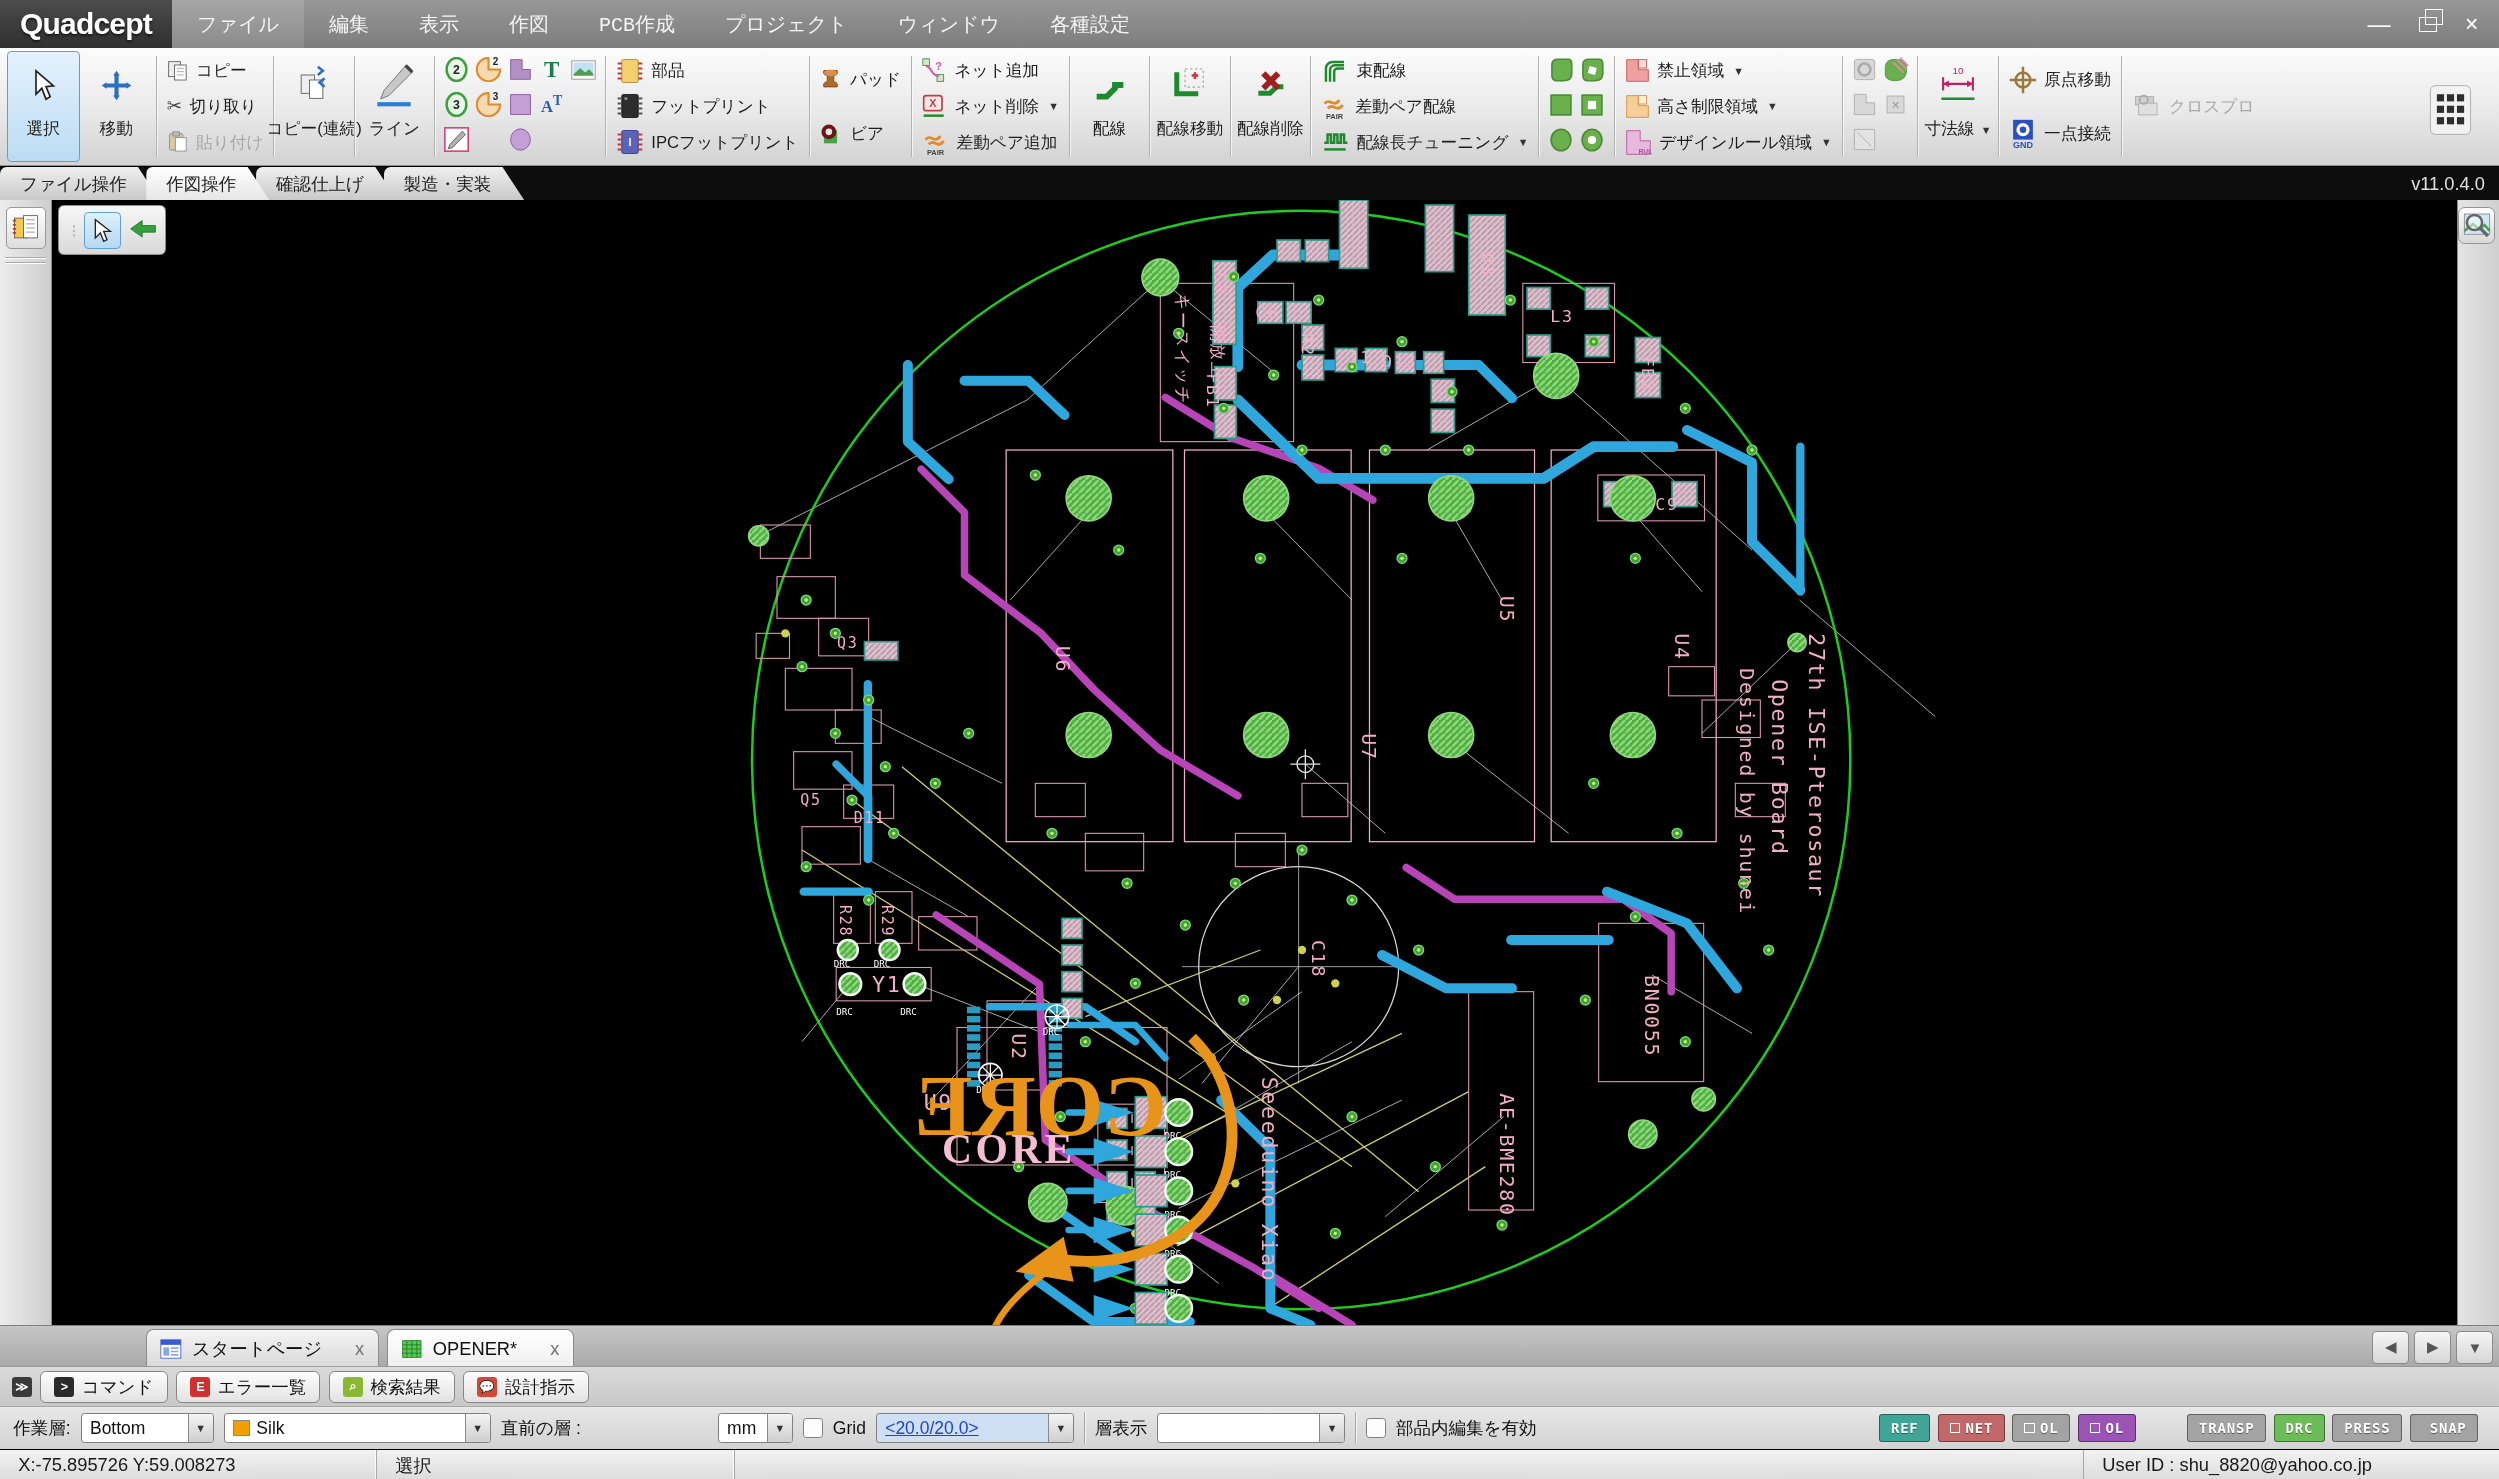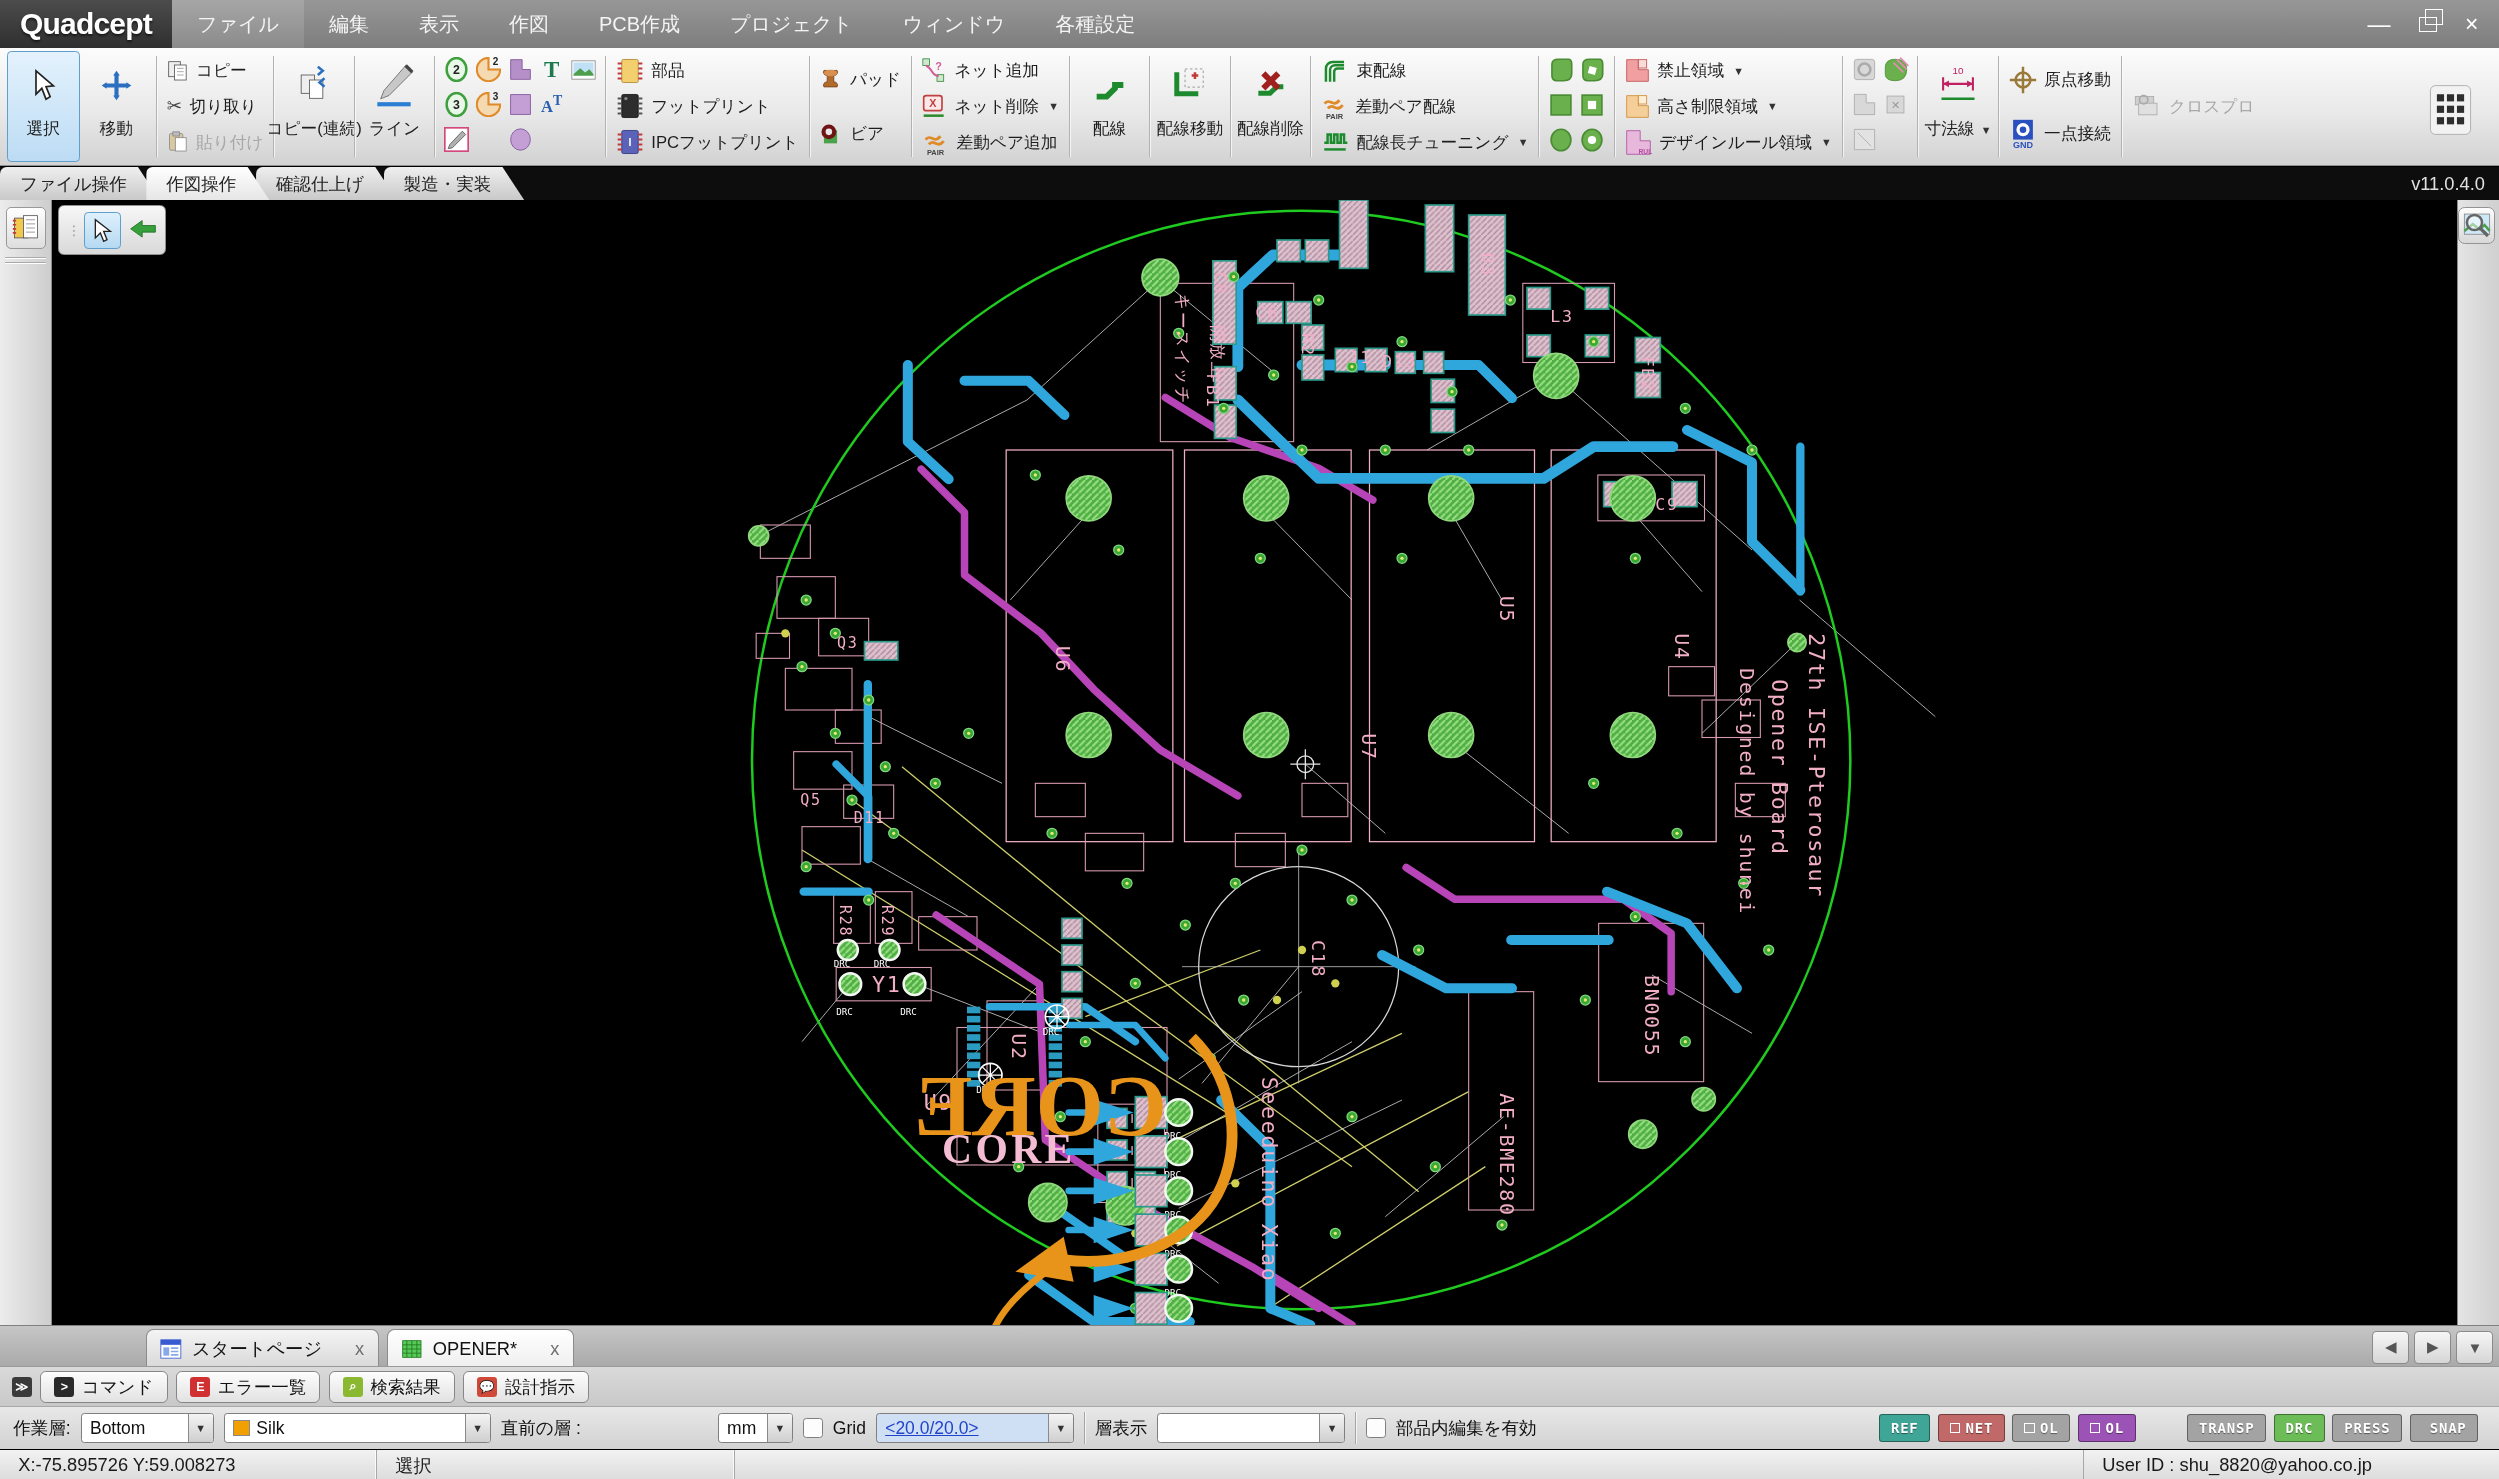--- a/index.html
+++ b/index.html
@@ -113,21 +113,21 @@
     background:linear-gradient(#f2f2f2,#dcdcdc); display:flex; align-items:center; font-size:18.3px; color:#1a1a1a; }
   .scell { height:100%; display:flex; align-items:center; border-right:0.8px solid #a8a8a8;
     box-shadow:inset -0.8px 0 0 #fff; padding:0 18.3px; }
   #scell-user { margin-left:auto; border-right:none; border-left:0.8px solid #a8a8a8; width:417px; }
 </style>
 </head>
 <body>
 
 <div id="menubar">
   <div id="logo">Quadcept</div>
-  <div id="menu-items" style="display: flex;">
+  <div id="menu-items" style="display: flex; font-family: Liberation Mono, monospace;">
       <div class="menu-item active">ファイル</div>
       <div class="menu-item">編集</div>
       <div class="menu-item">表示</div>
       <div class="menu-item">作図</div>
       <div class="menu-item">PCB作成</div>
       <div class="menu-item">プロジェクト</div>
       <div class="menu-item">ウィンドウ</div>
       <div class="menu-item">各種設定</div>
     </div>
   <div id="winbtns">

